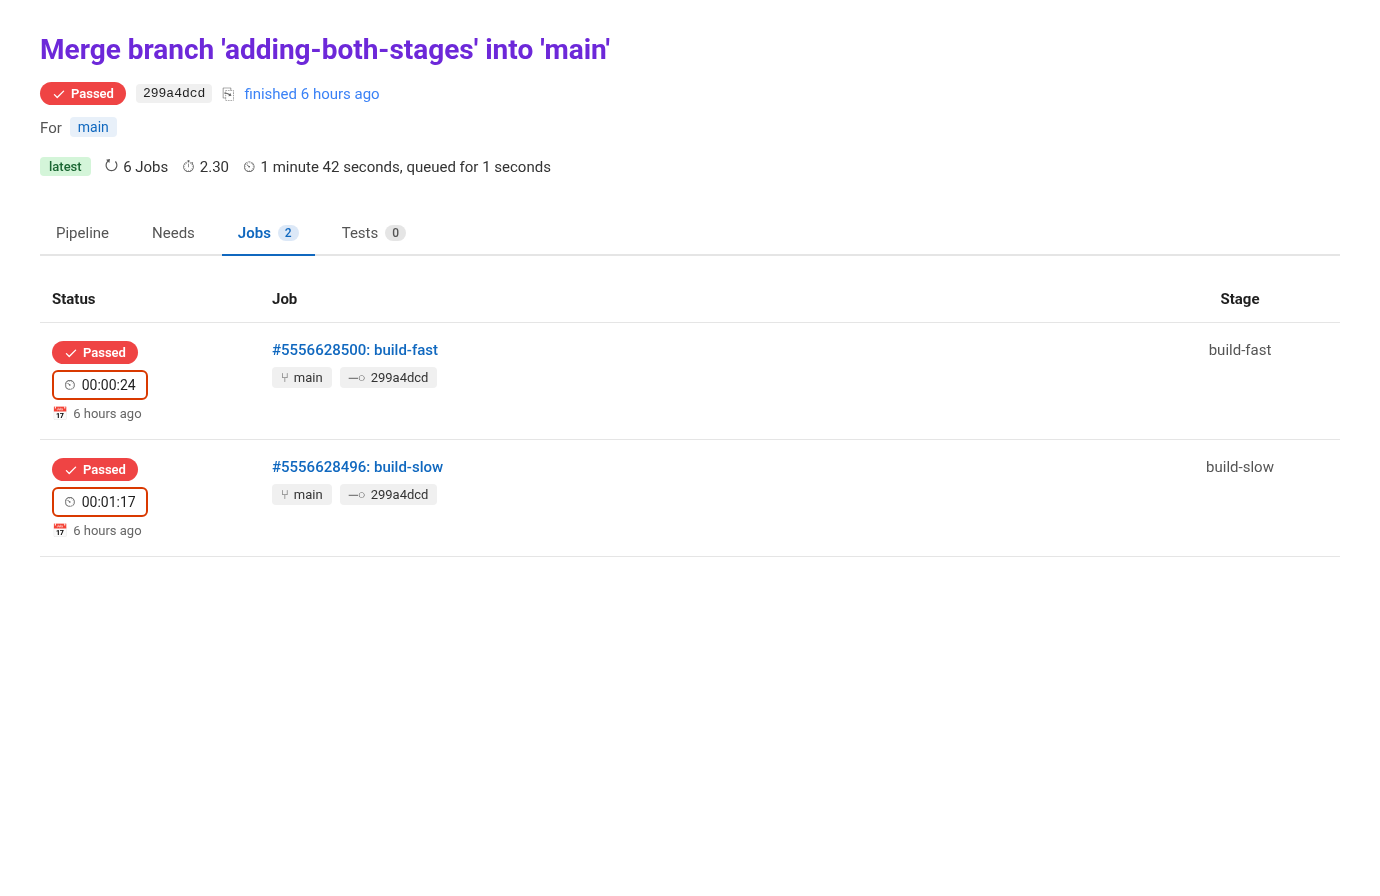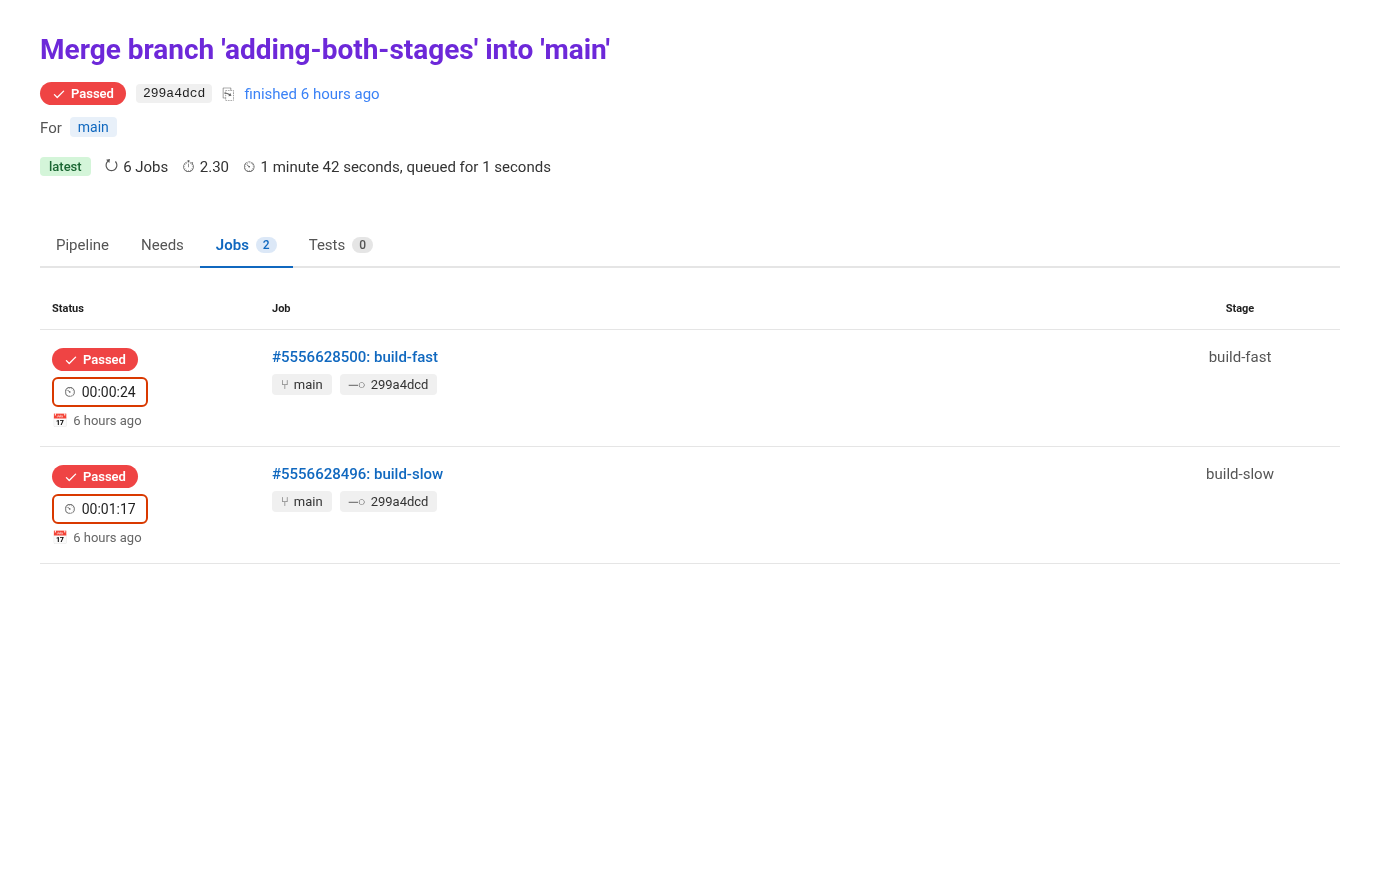--- a/index.html
+++ b/index.html
@@ -84,21 +84,21 @@
       border-radius: 4px;
       padding: 2px 8px;
       font-size: 14px;
       text-decoration: none;
     }
 
     .pipeline-stats {
       display: flex;
       align-items: center;
       gap: 14px;
-      margin-bottom: 44px;
+      margin-bottom: 32px;
       flex-wrap: wrap;
     }
 
     .latest-badge {
       background: #d4f5d9;
       color: #1a6632;
       border-radius: 4px;
       padding: 2px 9px;
       font-size: 13px;
       font-weight: 500;
@@ -116,21 +116,21 @@
       font-size: 16px;
       color: #555;
     }
 
     
     .tabs {
       display: flex;
       align-items: center;
       border-bottom: 2px solid #e5e5e5;
       margin-bottom: 0;
-      gap: 0;
+      gap: 11px;
     }
 
     .tab {
       padding: 12px 16px;
       font-size: 15px;
       color: #555;
       cursor: pointer;
       text-decoration: none;
       display: flex;
       align-items: center;
@@ -163,21 +163,21 @@
     
     .jobs-table {
       width: 100%;
       border-collapse: collapse;
       margin-top: 24px;
     }
 
     .jobs-table th {
       text-align: left;
       font-weight: 700;
-      font-size: 11px;
+      font-size: 15px;
       color: #1f1f1f;
       padding: 10px 12px 14px 12px;
       border-bottom: 1px solid #e5e5e5;
     }
 
     .jobs-table td {
       padding: 18px 12px;
       vertical-align: top;
       border-bottom: 1px solid #e5e5e5;
     }

